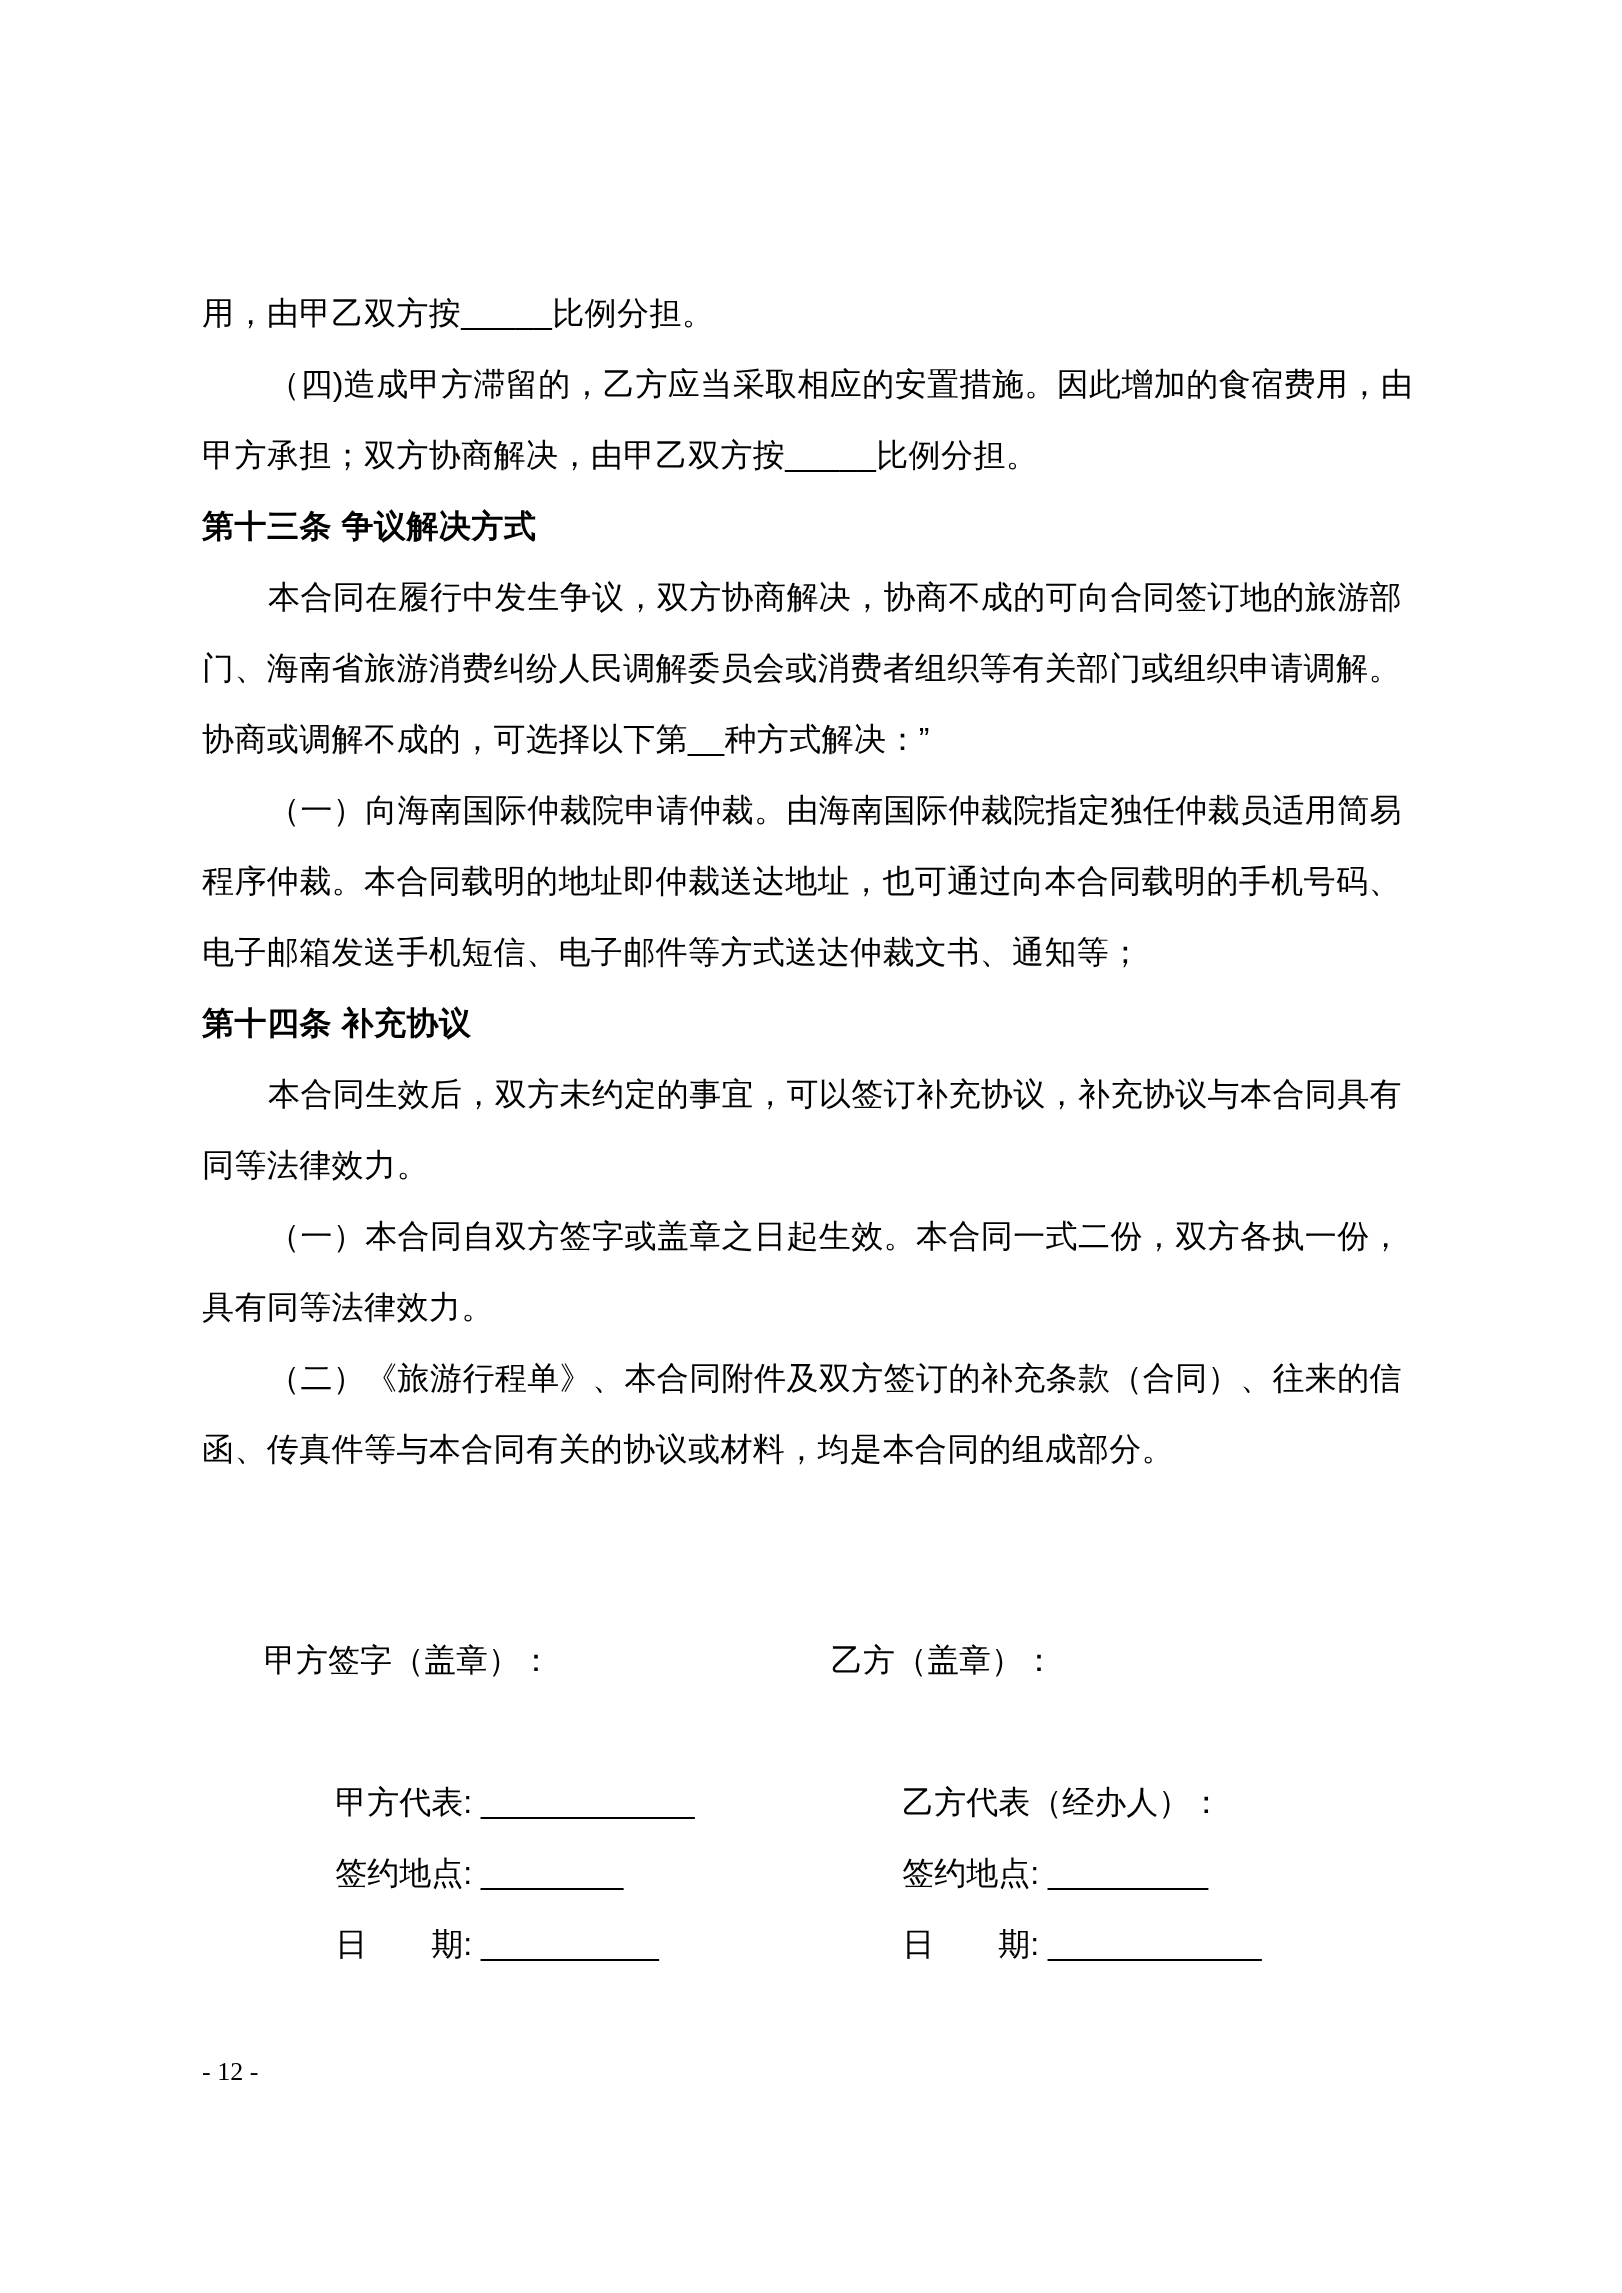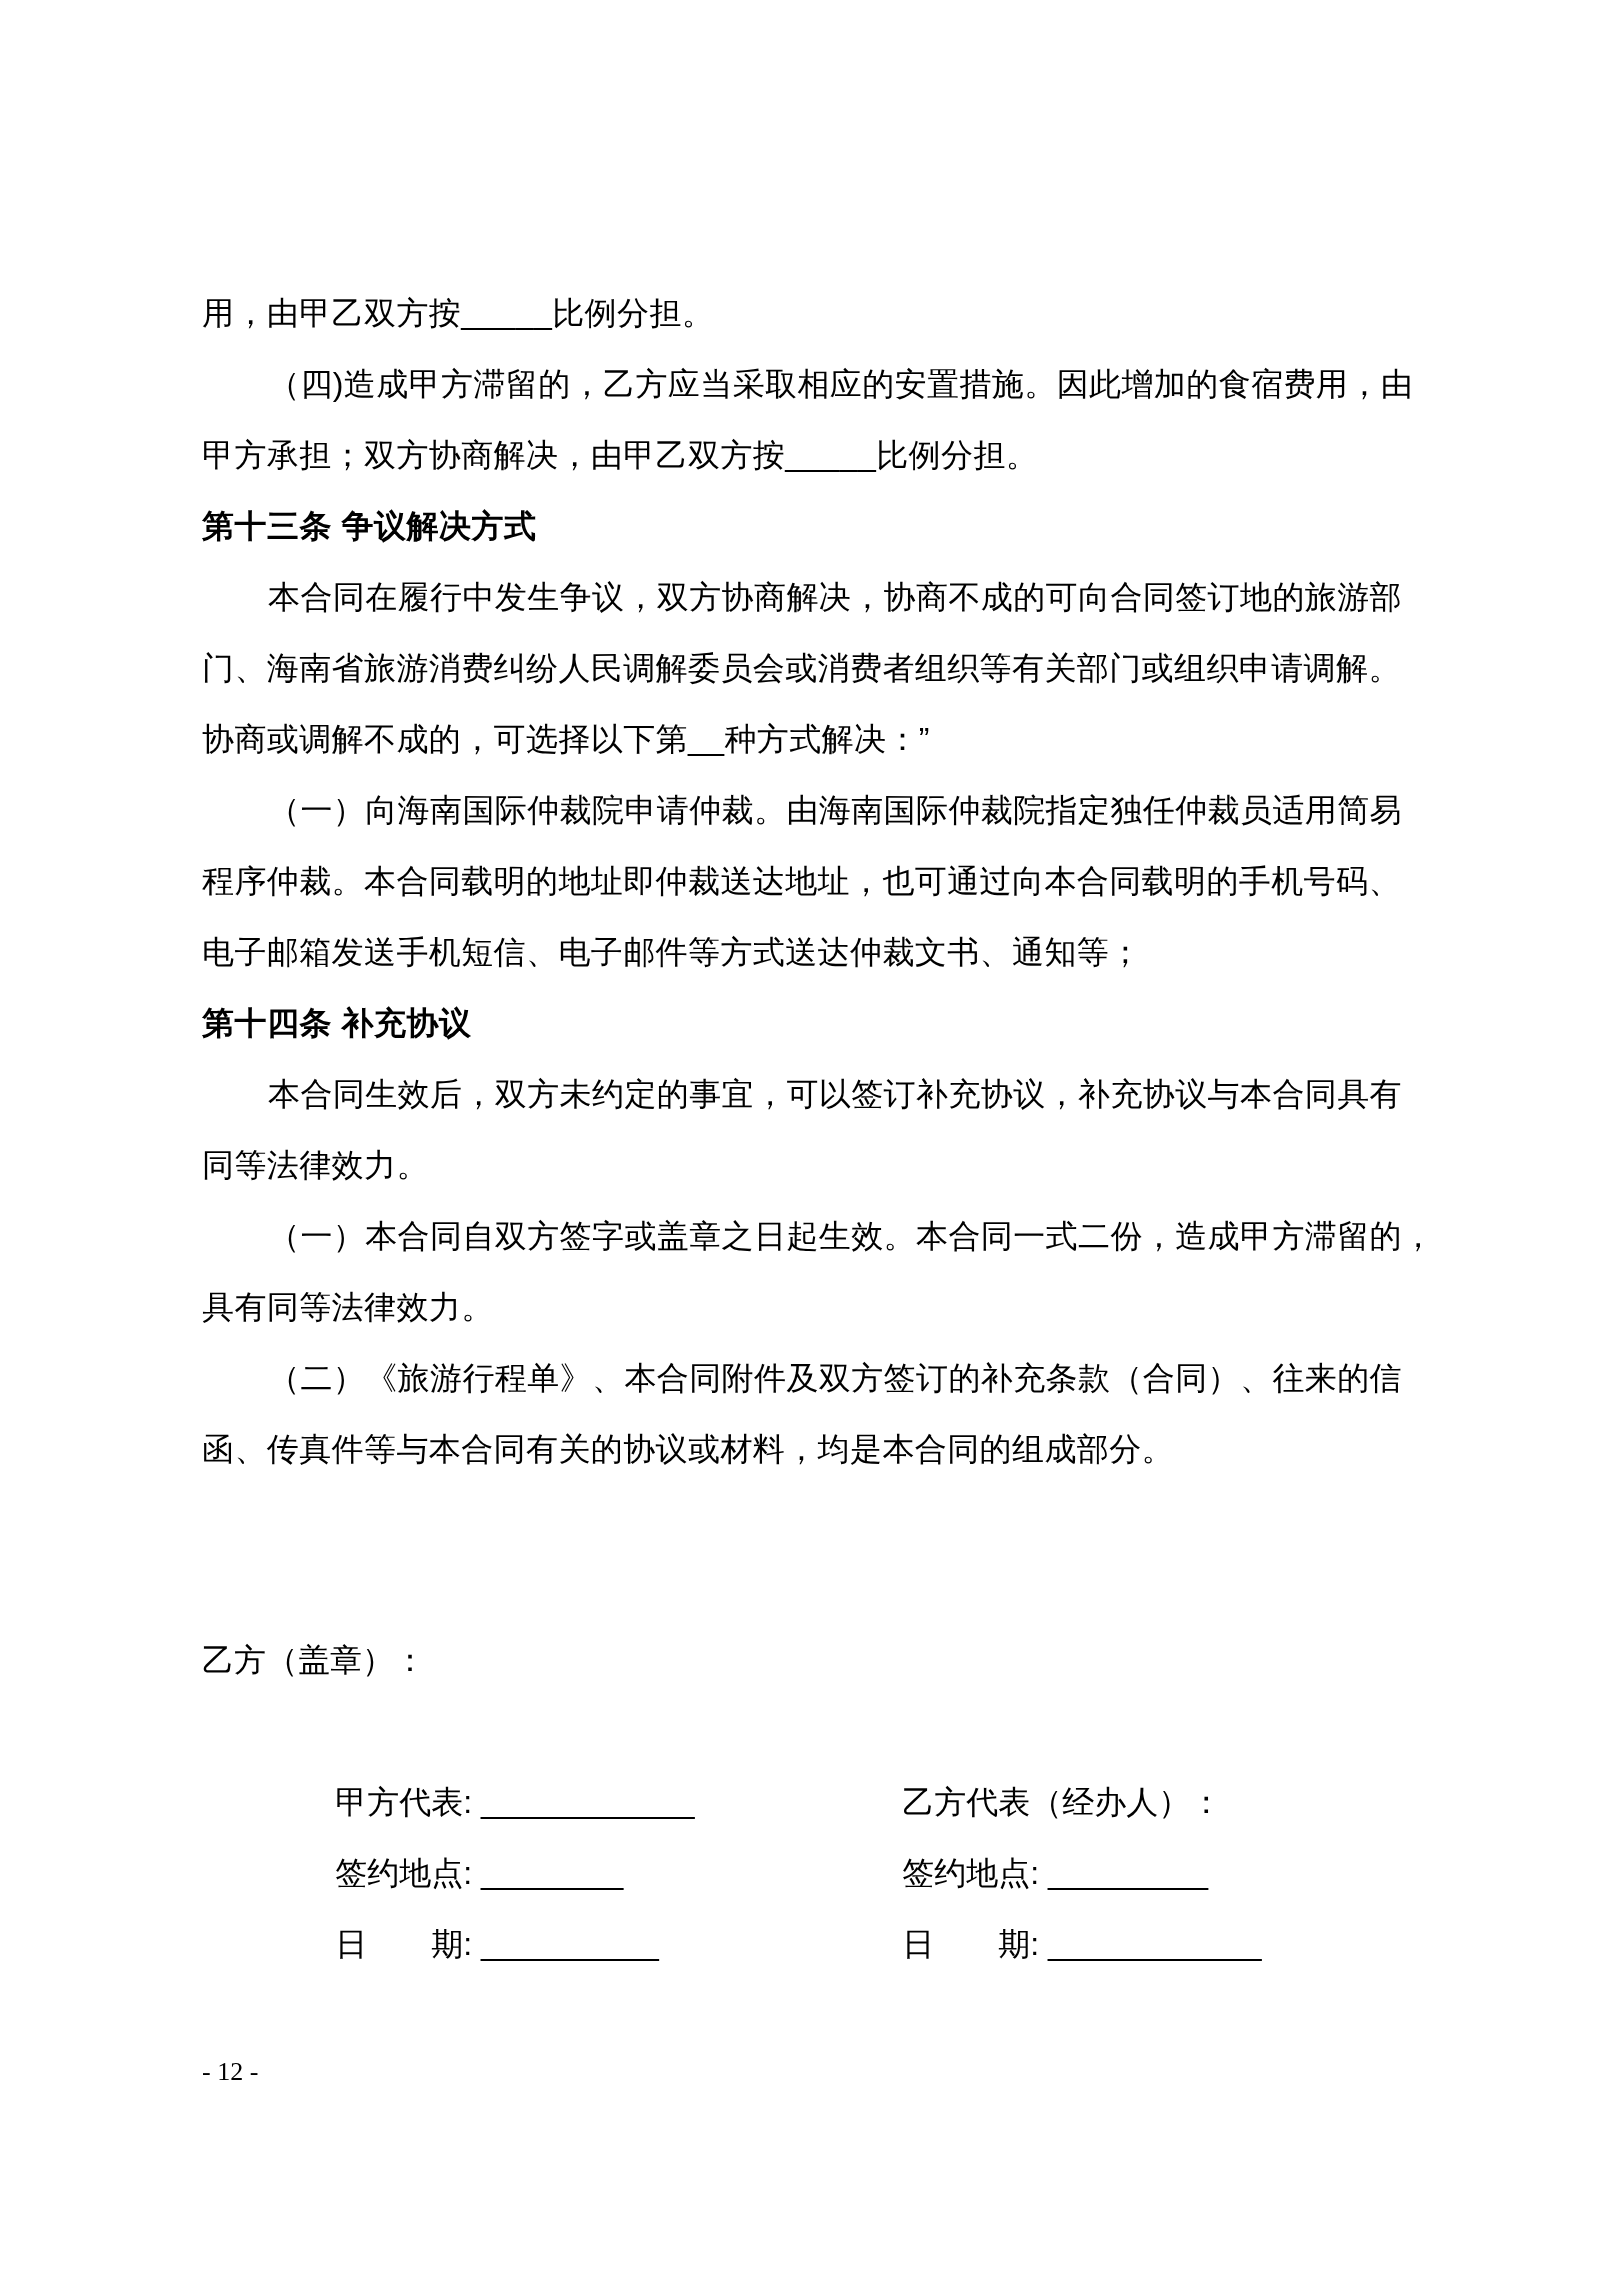--- a/index.html
+++ b/index.html
@@ -61,28 +61,29 @@
     <div class="line heading">第十三条 争议解决方式</div>
     <div class="line indent">本合同在履行中发生争议，双方协商解决，协商不成的可向合同签订地的旅游部</div>
     <div class="line">门、海南省旅游消费纠纷人民调解委员会或消费者组织等有关部门或组织申请调解。</div>
     <div class="line">协商或调解不成的，可选择以下第__种方式解决：”</div>
     <div class="line indent">（一）向海南国际仲裁院申请仲裁。由海南国际仲裁院指定独任仲裁员适用简易</div>
     <div class="line">程序仲裁。本合同载明的地址即仲裁送达地址，也可通过向本合同载明的手机号码、</div>
     <div class="line">电子邮箱发送手机短信、电子邮件等方式送达仲裁文书、通知等；</div>
     <div class="line heading">第十四条 补充协议</div>
     <div class="line indent">本合同生效后，双方未约定的事宜，可以签订补充协议，补充协议与本合同具有</div>
     <div class="line">同等法律效力。</div>
-    <div class="line indent">（一）本合同自双方签字或盖章之日起生效。本合同一式二份，造成甲方滞留的，</div>
+    <div class="line indent">（一）本合同自双方签字或盖章之日起生效。本合同一式二份，双方各执一份，</div>
     <div class="line">具有同等法律效力。</div>
     <div class="line indent">（二）《旅游行程单》、本合同附件及双方签订的补充条款（合同）、往来的信</div>
     <div class="line">函、传真件等与本合同有关的协议或材料，均是本合同的组成部分。</div>
 
     <div class="sig-spacer"></div>
 
     <div class="sig-row">
+      <div class="sig-cell-a">甲方签字（盖章）：</div>
       <div class="sig-cell-b">乙方（盖章）：</div>
     </div>
 
     <div class="sig-row">
       <div class="sig-cell-a">
         <span>甲方代表: </span><span class="blank">____________</span>
       </div>
       <div class="sig-cell-b">
         <span>乙方代表（经办人）：</span><span class="blank"></span>
       </div>

